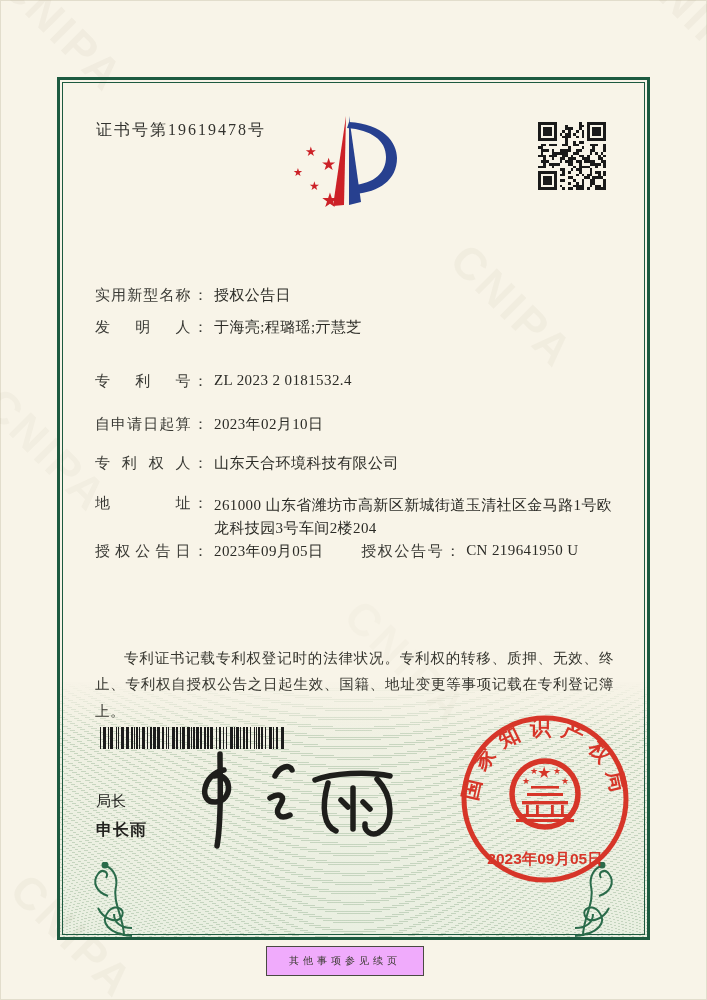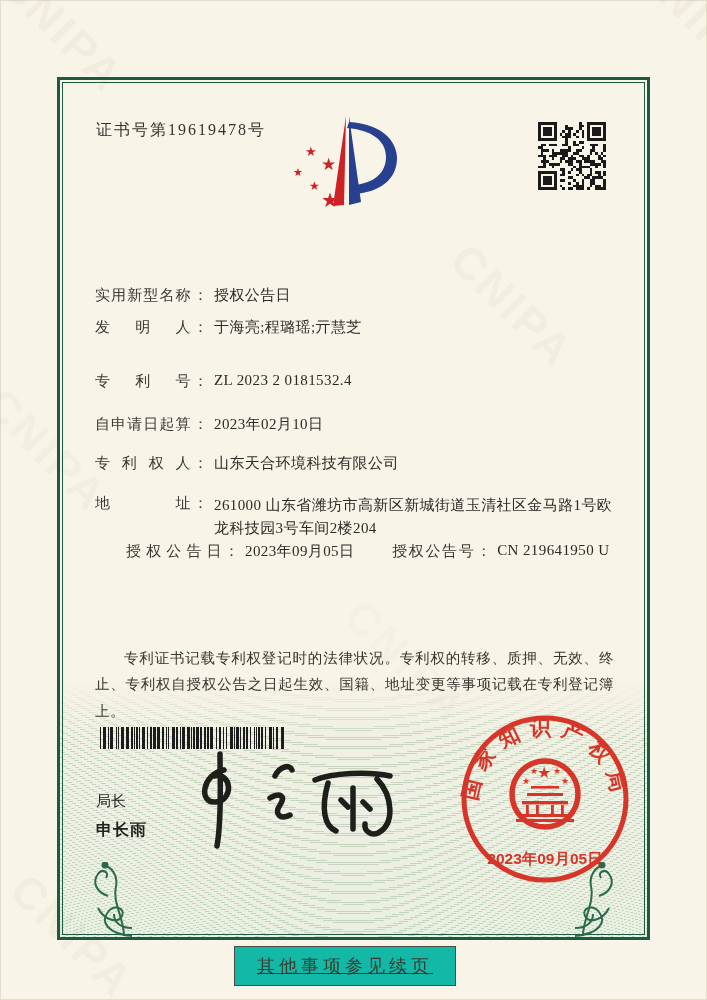--- a/index.html
+++ b/index.html
@@ -54,22 +54,22 @@
 
   .signature{position:absolute;left:172px;top:750px;}
   .officer-title{position:absolute;left:96px;top:792px;font-size:15px;font-family:"Liberation Sans","DejaVu Sans",sans-serif;color:#22221f;}
   .officer-name{position:absolute;left:96px;top:820px;font-size:16px;font-family:"Liberation Sans","DejaVu Sans",sans-serif;font-weight:bold;color:#22221f;letter-spacing:1px;}
 
   .seal{position:absolute;left:458px;top:712px;z-index:6;opacity:.93;}
 
   .footer{position:absolute;left:57px;right:57px;top:896px;text-align:center;font-size:13px;letter-spacing:2px;color:#3c3c35;}
   .cont-wrap{position:absolute;left:40px;right:57px;top:946px;text-align:center;}
   .cont-box{
-    display:inline-block;border:1px solid #4a4a42;background:#14b8a6;
-    padding:7px 22px;font-size:18px;letter-spacing:4px;color:#3a3a30;text-decoration:underline;
+    display:inline-block;border:1px solid #4a4a42;background:#f0abfc;
+    padding:7px 22px;font-size:10px;letter-spacing:4px;color:#3a3a30;
   }
 </style>
 </head>
 <body>
 
 <div class="page">
 
   <div class="waves"></div>
   <div id="wm-layer">
       <div class="wm" style="left: -14px; top: 4px; font-size: 45px; opacity: 0.3;">CNIPA</div>
@@ -341,21 +341,21 @@
       </div>
       <div class="frow" style="top:129px;">
         <span class="flabel">自申请日起算</span><span class="fcolon">：</span><span class="fvalue">2023年02月10日</span>
       </div>
       <div class="frow" style="top:168px;">
         <span class="flabel">专利权人</span><span class="fcolon">：</span><span class="fvalue">山东天合环境科技有限公司</span>
       </div>
       <div class="frow" style="top:208px;text-decoration:underline;">
         <span class="flabel">地址</span><span class="fcolon">：</span><span class="fvalue wrap">261000 山东省潍坊市高新区新城街道玉清社区金马路1号欧龙科技园3号车间2楼204</span>
       </div>
-      <div class="frow" style="top:256px;margin-left:31px;">
+      <div class="frow" style="top:256px;">
         <span>
           <span class="flabel">授权公告日</span><span class="fcolon">：</span><span class="fvalue">2023年09月05日</span>
         </span>
         <span class="fgroup2">
           <span class="flabel">授权公告号</span><span class="fcolon">：</span><span class="fvalue">CN 219641950 U</span>
         </span>
       </div>
     </div>
 
     <p class="para para2">专利证书记载专利权登记时的法律状况。专利权的转移、质押、无效、终止、专利权自授权公告之日起生效、国籍、地址变更等事项记载在专利登记簿上。</p>

